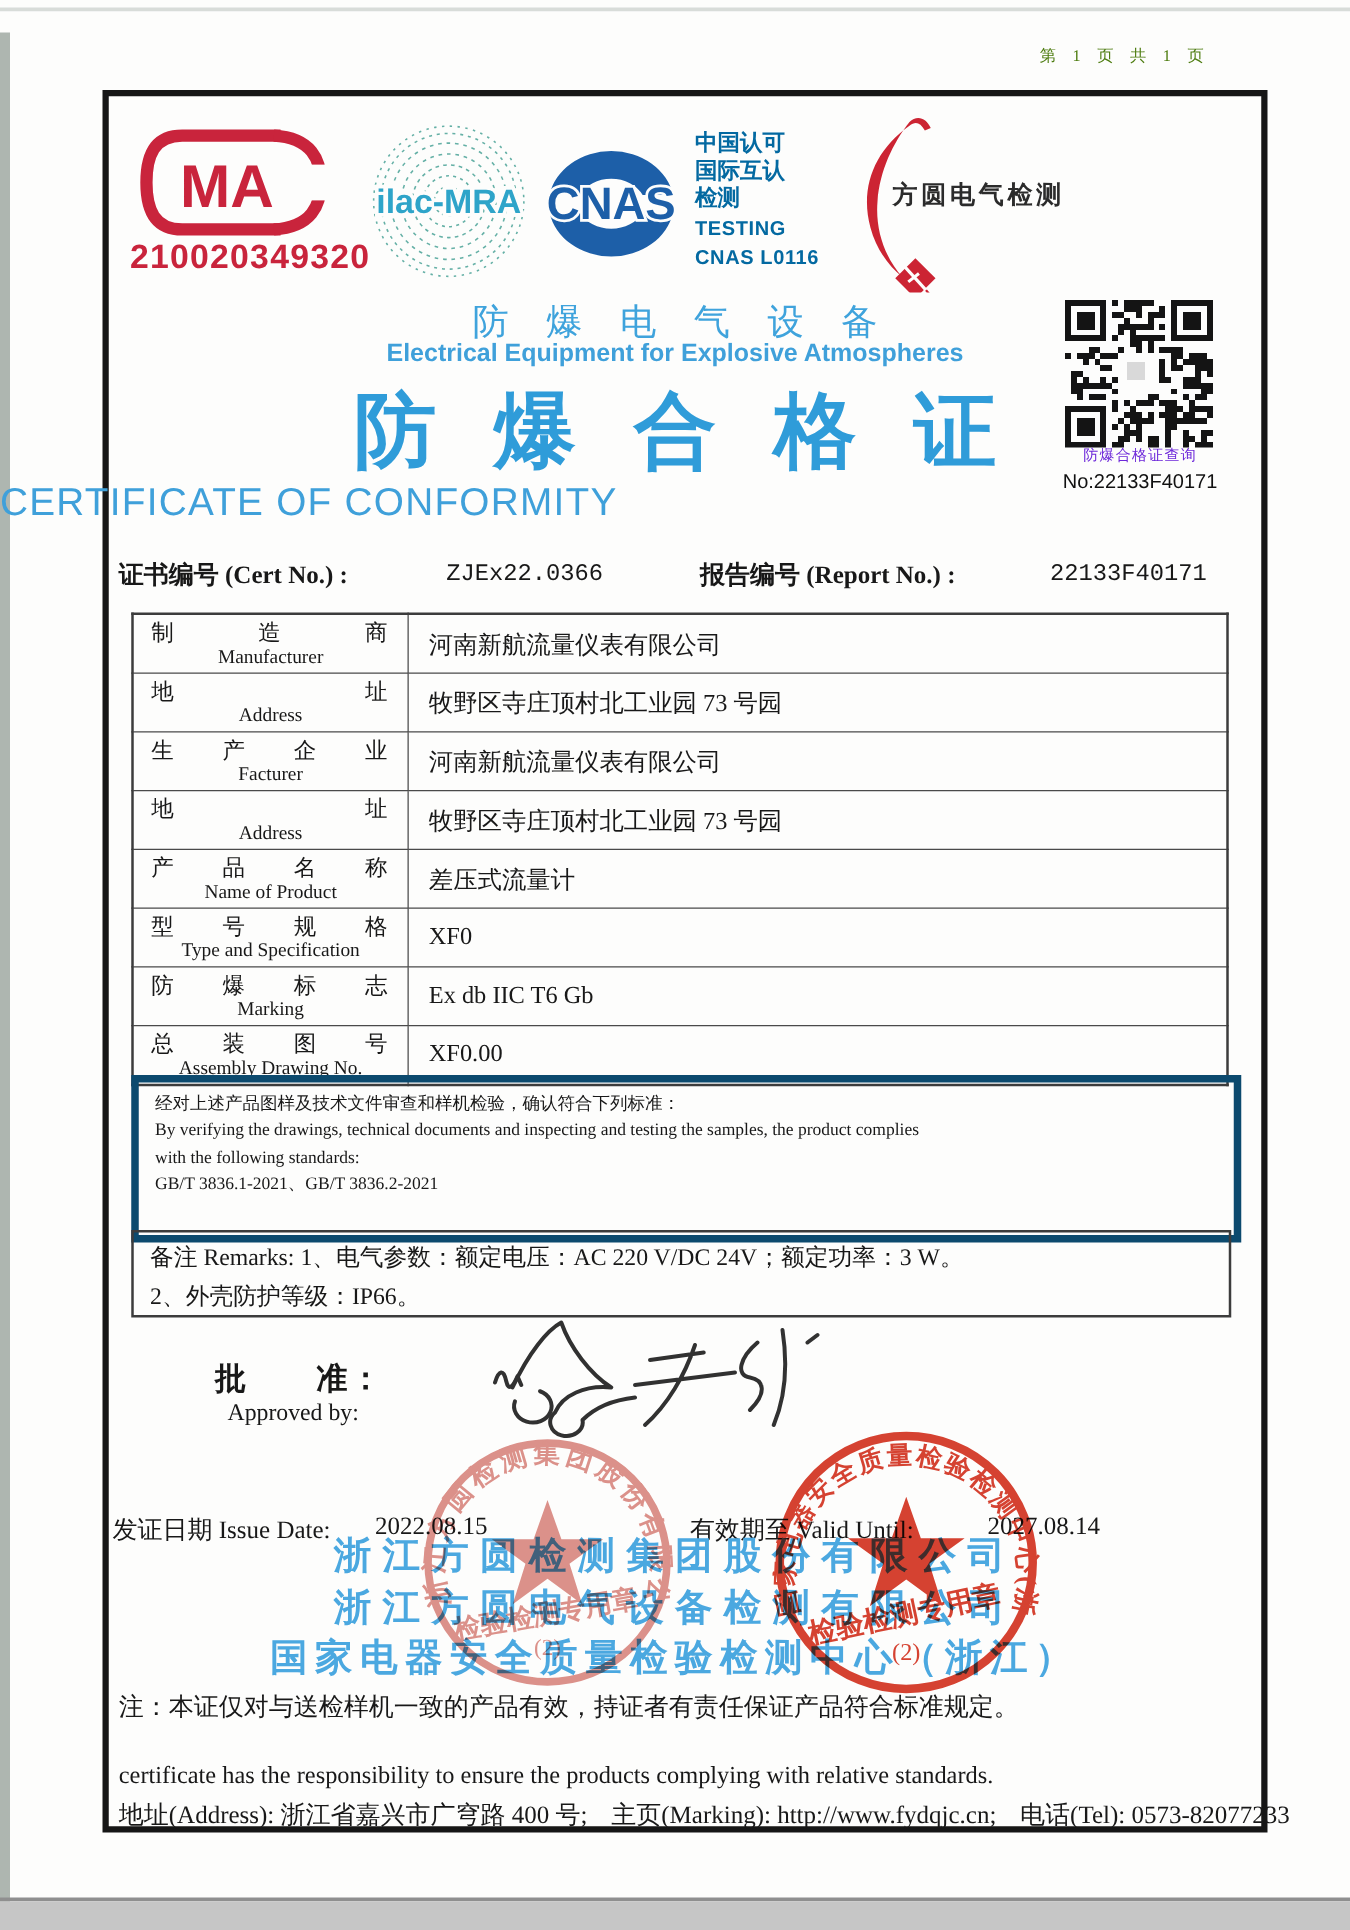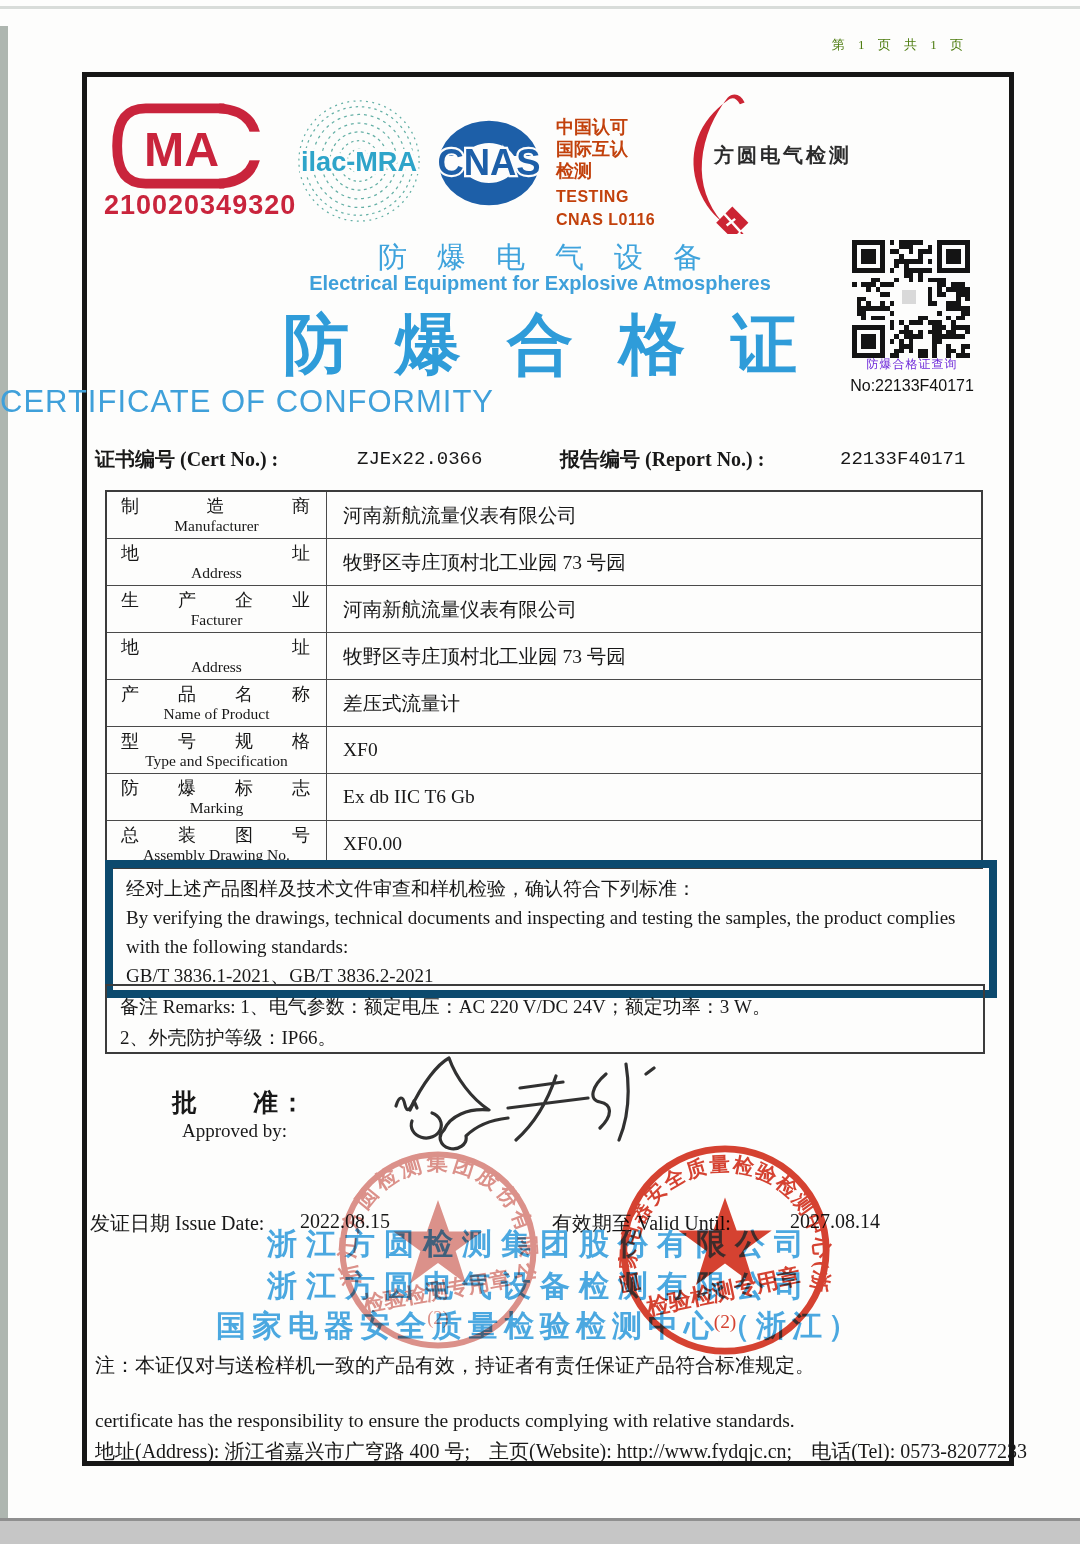--- a/index.html
+++ b/index.html
@@ -10,21 +10,21 @@
   .edge-left{left:0;top:26px;width:8px;height:1496px;background:#aeb6b0;}
   .edge-top{left:0;top:6px;width:1080px;height:3px;background:#d8dcd9;}
   .edge-bottom-line{left:0;top:1518px;width:1080px;height:3px;background:#8f8f8f;}
   .edge-bottom{left:0;top:1521px;width:1080px;height:23px;background:#c6c6c6;}
   .page-number{right:112px;top:36px;font-size:13px;color:#4d7c0f;letter-spacing:5px;}
   .frame{left:82px;top:72px;width:922px;height:1384px;border:5px solid #161616;background:transparent;}
   
   .cma-number{left:104px;top:190px;font-family:"Liberation Sans",sans-serif;
               font-weight:bold;font-size:27px;color:#c9243c;letter-spacing:1px;}
   .cnas-side{left:556px;top:104px;font-family:"Liberation Sans",sans-serif;font-weight:bold;
-             font-size:18px;line-height:1.22;color:#c2410c;margin-top:13px;}
+             font-size:18px;line-height:1.22;color:#0369a1;}
   .cnas-side .en{font-size:16px;letter-spacing:.5px;margin-top:4px;}
   .fy-label{left:714px;top:142px;font-family:"Liberation Sans",sans-serif;font-weight:bold;
             font-size:20px;color:#2b2b2b;letter-spacing:3px;}
   
   .t-cn-small{left:0;top:238px;width:1080px;text-align:center;font-family:"Liberation Sans",sans-serif;
               font-size:29px;color:#3fa3dc;letter-spacing:30px;text-indent:30px;}
   .t-en-small{left:0;top:272px;width:1080px;text-align:center;font-family:"Liberation Sans",sans-serif;
               font-weight:bold;font-size:20px;color:#3fa0da;}
   .t-cn-big{left:0;top:300px;width:1080px;text-align:center;font-family:"Liberation Sans",sans-serif;
             font-weight:bold;font-size:66px;color:#2f9cd9;letter-spacing:46px;text-indent:46px;}
@@ -42,22 +42,22 @@
   .cert-value{font-family:"Liberation Mono","DejaVu Sans Mono",monospace;font-size:19px;}
   
   .cert-table{left:105px;top:490px;width:878px;border:2px solid #3c3c3c;border-collapse:collapse;}
   .cert-table td{border:1.5px solid #4a4a4a;height:46px;padding:0;vertical-align:middle;}
   .td-label{width:219px;text-align:center;}
   .td-label .cn{font-size:18px;letter-spacing:2px;line-height:1.15;padding:0 14px;
                 text-align:justify;text-align-last:justify;}
   .td-label .en{font-size:15.5px;line-height:1.1;text-align:center;}
   .td-value{padding-left:16px!important;font-size:19.5px;}
   
-  .std-box{left:105px;top:860px;width:850px;height:108px;border:8px solid #0c4a6e;
-           padding:7px 13px;font-size:19px;line-height:1.52;}
+  .std-box{left:105px;top:860px;width:850px;height:108px;border:6px solid #0c4a6e;
+           padding:7px 13px;font-size:14px;line-height:1.52;}
   .rem-box{left:105px;top:984px;width:850px;height:56px;border:2px solid #3c3c3c;
            padding:5px 13px;font-size:19px;line-height:1.65;}
   
   .appr-cn{left:172px;top:1086px;font-size:25px;font-weight:bold;letter-spacing:2px;}
   .appr-en{left:182px;top:1120px;font-size:19px;}
   
   .dates{font-size:20px;}
   
   .issuer{width:1080px;text-align:center;font-weight:bold;color:#4ba8e0;font-size:30px;}
   .iss1{left:0;top:1224px;letter-spacing:9px;}
@@ -480,17 +480,17 @@
       <text x="110" y="160" font-size="23" font-weight="bold" fill="currentColor" text-anchor="middle" transform="rotate(-12 110 160)">检验检测专用章</text>
       <text x="110" y="190" font-size="20" fill="currentColor" text-anchor="middle">(2)</text>
     </svg>
   </div>
 
   <div class="abs note-cn">注：本证仅对与送检样机一致的产品有效，持证者有责任保证产品符合标准规定。</div>
   <div class="abs note-en2">certificate has the responsibility to ensure the products complying with relative standards.</div>
 
   <div class="abs footer-line">
     <span>地址(Address): 浙江省嘉兴市广穹路 400 号;</span>
-    <span>主页(Website): http://www.fydqjc.cn;</span>
+    <span>主页(Marking): http://www.fydqjc.cn;</span>
     <span>电话(Tel): 0573-82077233</span>
   </div>
 
 </div>
 
 </body></html>

